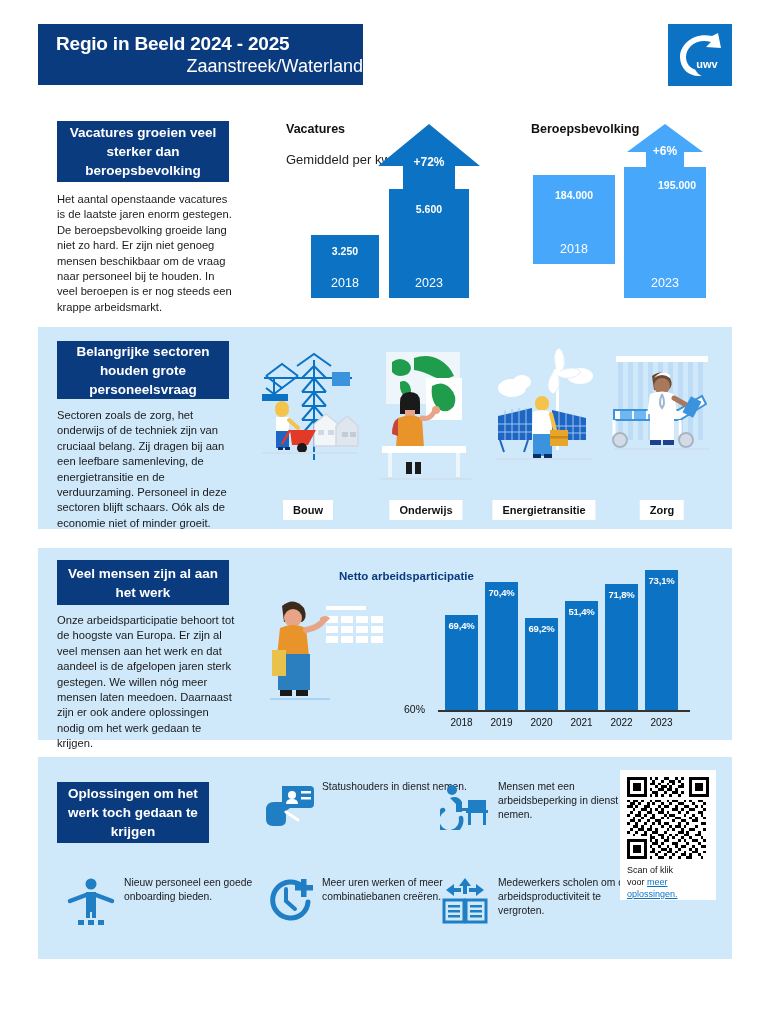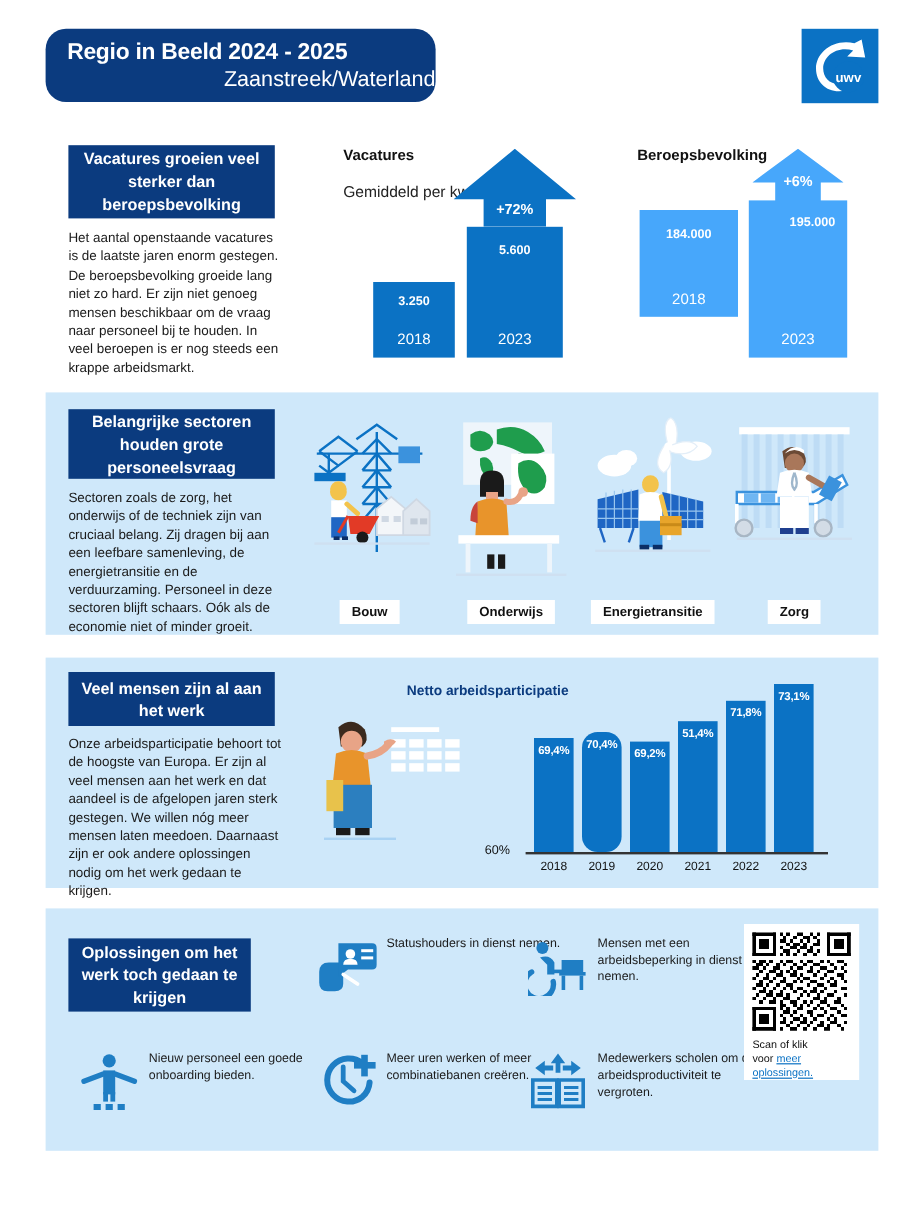--- a/index.html
+++ b/index.html
@@ -7,21 +7,21 @@
     width:770px;height:1024px;background:#ffffff;
     font-family:"Liberation Sans", sans-serif;
     position:relative;overflow:hidden;
     -webkit-font-smoothing:antialiased;
   }
   .page{position:relative;width:770px;height:1024px;}
 
   
   .header-bar{
     position:absolute;left:38px;top:24px;width:325px;height:61px;
-    background:#0b3b7f;color:#fff;box-sizing:border-box;padding:8px 0 0 18px;border-radius:17px;
+    background:#0b3b7f;color:#fff;box-sizing:border-box;padding:8px 0 0 18px;
   }
   .header-title{font-size:19px;font-weight:bold;letter-spacing:-0.2px;line-height:23px;}
   .header-sub{font-size:18px;font-weight:normal;line-height:23px;margin-top:0px;text-align:right;}
   .logo{
     position:absolute;left:668px;top:24px;width:64px;height:62px;background:#0b72c4;
   }
   .logo svg{display:block;}
 
   
   .hblock{
@@ -136,21 +136,21 @@
 
   <div class="bar" style="left:389px;top:189px;width:80px;height:109px;background:#0b72c4;">
     <div class="val" style="top:14px;">5.600</div>
     <div class="yr">2023</div>
   </div>
 
   <div class="arrow" style="left:378px;top:124px;width:102px;height:65px;">
     <svg width="102" height="65" viewBox="0 0 102 65">
       <polygon points="51,0 102,42 77,42 77,65 25,65 25,42 0,42" fill="#0b72c4"></polygon>
     </svg>
-    <div class="pct" style="top:31px;margin-top:12px;">+72%</div>
+    <div class="pct" style="top:31px;">+72%</div>
   </div>
 
   <div style="position:absolute;left:531px;top:122px;">
     <div class="chart-title">Beroepsbevolking</div>
   </div>
 
   <div class="bar" style="left:533px;top:175px;width:82px;height:89px;background:#47a7fb;">
     <div class="val" style="top:14px;">184.000</div>
     <div class="yr">2018</div>
   </div>
@@ -370,21 +370,21 @@
       </g>
       <rect x="2" y="106" width="60" height="2" fill="#a9d2f3"></rect>
     </svg>
   </div>
 
   <div id="bars-area">
     <div class="pbar" style="left:0px;height:95px;">
       <div class="pv">69,4%</div>
       <div class="px">2018</div>
     </div>
-    <div class="pbar" style="left:40px;height:100px;border-radius:13px;">
+    <div class="pbar" style="left:40px;height:128px;">
       <div class="pv">70,4%</div>
       <div class="px">2019</div>
     </div>
     <div class="pbar" style="left:80px;height:92px;">
       <div class="pv">69,2%</div>
       <div class="px">2020</div>
     </div>
     <div class="pbar" style="left:120px;height:109px;">
       <div class="pv">51,4%</div>
       <div class="px">2021</div>

